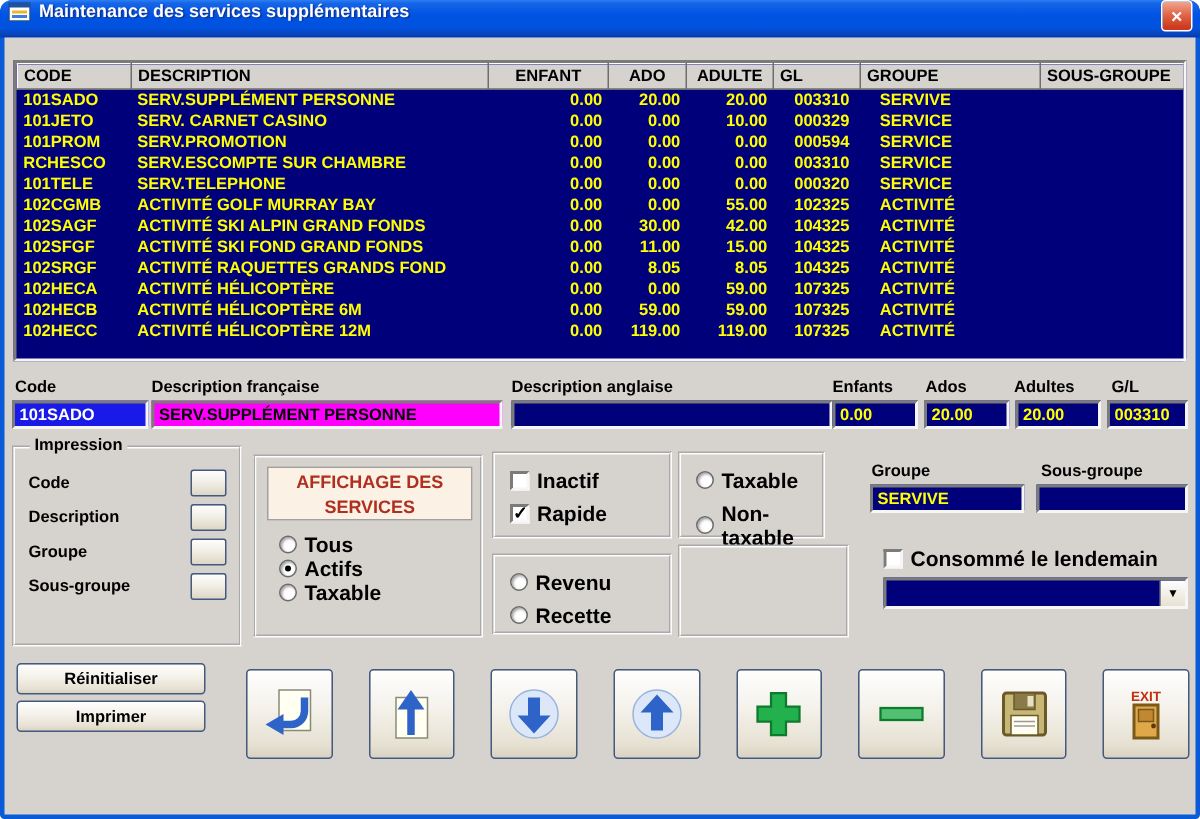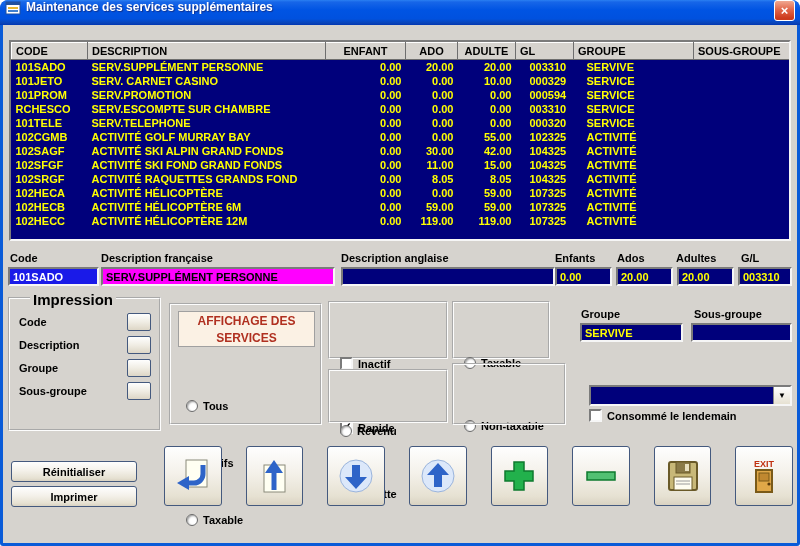--- a/index.html
+++ b/index.html
@@ -62,25 +62,25 @@
     background:var(--navy,#00007B); color:var(--yellow,#FFFF00);
     font-size:11px; font-weight:bold; padding:0 3px;
     display:flex; align-items:center; white-space:nowrap; overflow:hidden;
   }
   .tfield.code{ background:var(--code_blue,#1A1AE8); color:#fff; }
   .tfield.magenta{ background:var(--magenta,#FF00FF); color:#000; }
 
   
   .gbox{ position:absolute; border:2px groove #fdfdfd; }
   .gbox .legend{
-    position:absolute; top:-8px; left:20px; padding:0 3px;
-    background:var(--window_gray,#D6D3CE); font-size:15px; font-weight:bold;
-  }
-
-  .opt-row{ display:flex; align-items:center; gap:5px; font-size:11px; font-weight:bold; cursor:pointer;margin-top:45px; }
+    position:absolute; top:-8px; left:10px; padding:0 3px;
+    background:var(--window_gray,#D6D3CE); font-size:11px; font-weight:bold;
+  }
+
+  .opt-row{ display:flex; align-items:center; gap:5px; font-size:14px; font-weight:bold; cursor:pointer; }
   .radio{
     width:12px; height:12px; border-radius:50%; background:#fff; position:relative; flex:0 0 12px;
     border:1px solid #6a6a6a; box-shadow:inset 1px 1px 2px #9c9c9c;
   }
   .radio.on::after{ content:""; position:absolute; left:3px; top:3px; width:4px; height:4px; border-radius:50%; background:#000; }
   .check{
     width:13px; height:13px; background:#fff; position:relative; flex:0 0 13px;
     border:2px solid; border-color:#7b7b7b #f6f6f6 #f6f6f6 #7b7b7b;
   }
   .check.on::after{ content:"✓"; position:absolute; left:0px; top:-3px; font-size:12px; font-weight:bold; color:#000; }
@@ -93,21 +93,21 @@
     width:24px; height:18px; cursor:pointer;
     background:linear-gradient(180deg,#fefefe,#f0ede4 50%,#ddd6c6);
     border:1px solid #44597e; border-radius:2px;
   }
 
   .xp-btn{
     background:linear-gradient(180deg,#fefefe 0%,#f4f1ea 45%,#e6e1d2 85%,#d9d2c2 100%);
     border:1px solid #44597e; border-radius:3px;
     font-size:11px; font-weight:bold; color:#000; cursor:pointer;
   }
-  .wide-btn{ position:absolute; left:8px; width:126px; height:21px;margin-top:19px; }
+  .wide-btn{ position:absolute; left:8px; width:126px; height:21px; }
 
   
   .affichage-title{
     position:absolute; left:7px; top:6px; width:137px; height:36px;
     border:1px solid #a0a0a0; background:#FBF1E4;
     color:var(--red_title,#B03020); font-weight:bold; font-size:12px;
     text-align:center; line-height:17px; padding-top:1px;
   }
   #affichage-opts{ position:absolute; left:15px; top:50px; display:flex; flex-direction:column; gap:0; }
   #flag-opts, #tax-opts, #type-opts{ position:absolute; left:10px; top:9px; display:flex; flex-direction:column; gap:6px; }

